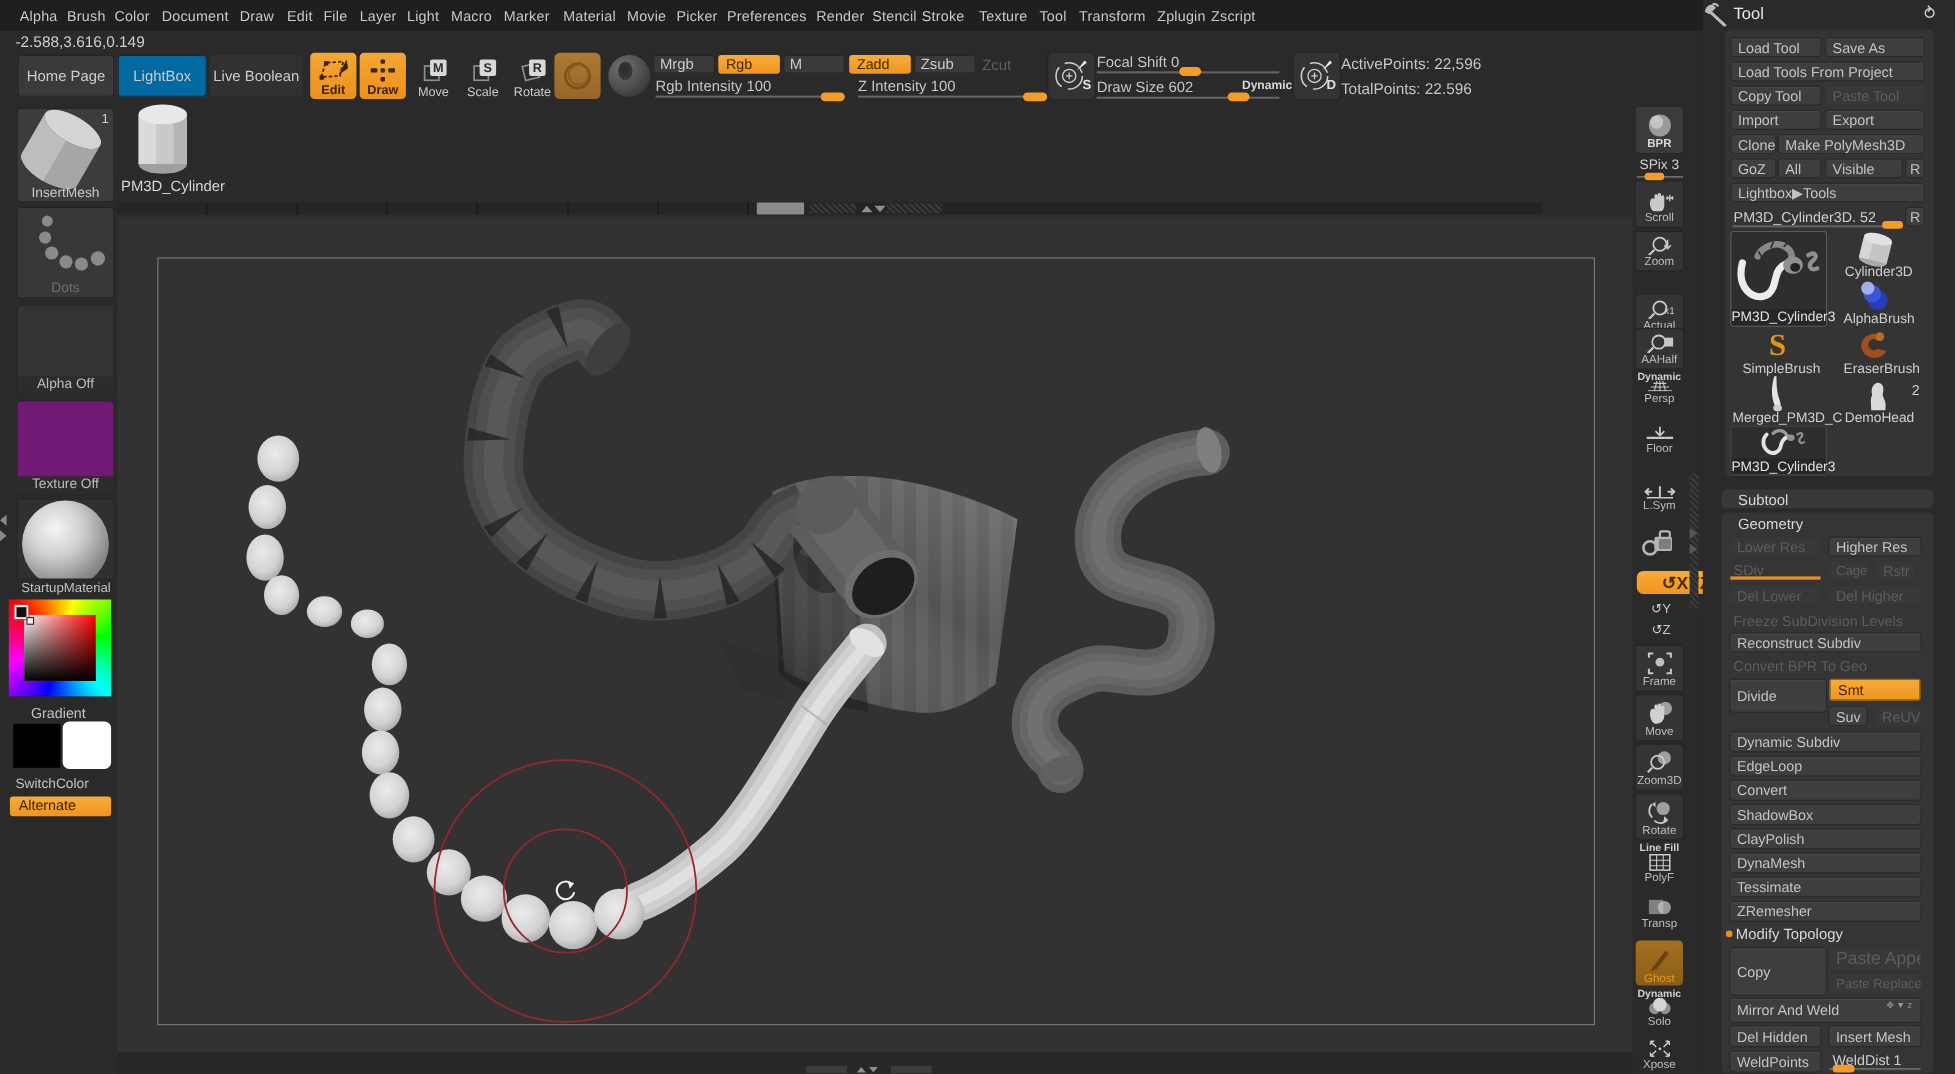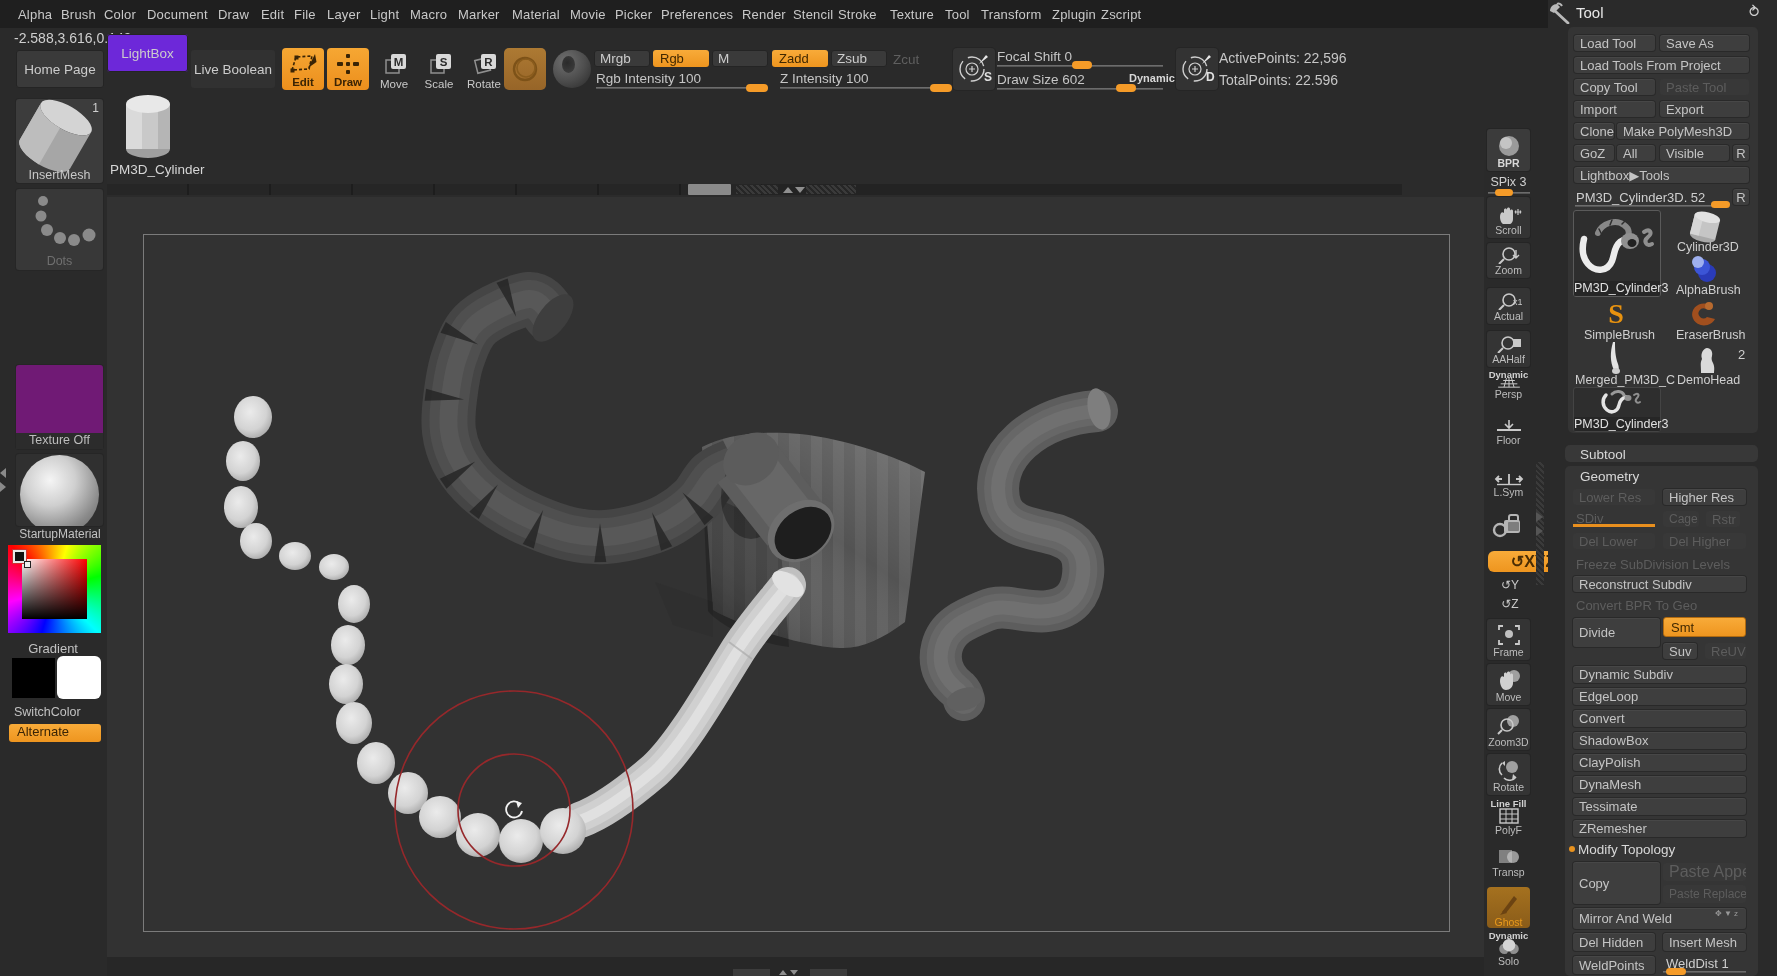--- a/index.html
+++ b/index.html
@@ -55,21 +55,21 @@
     <span style="left:838px;">Stroke</span>
     <span style="left:890px;">Texture</span>
     <span style="left:945px;">Tool</span>
     <span style="left:981px;">Transform</span>
     <span style="left:1052px;">Zplugin</span>
     <span style="left:1101px;">Zscript</span>
 </div>
 <div id="coord" class="abs">-2.588,3.616,0.149</div>
 
 <div class="tbtn" style="left:16px;top:50px;width:88px;height:38px;background:#3a3a3a;">Home Page</div>
-<div class="tbtn" style="left:107px;top:34px;width:81px;height:38px;background:#6d28d9;">LightBox</div>
+<div class="tbtn" style="left:107px;top:50px;width:81px;height:38px;background:#0369a1;">LightBox</div>
 <div class="tbtn" style="left:191px;top:50px;width:84px;height:38px;background:#313131;box-shadow:none;">Live Boolean</div>
 
 <div class="obtn" style="left:282px;top:48px;width:42px;height:42px;">
 <svg width="30" height="24" viewBox="0 0 30 24">
       <path d="M4 18 L8 5 L24 4 L21 17 Z" fill="none" stroke="#3a2405" stroke-width="1.6" stroke-dasharray="3 2"></path>
       <rect x="2.5" y="16.5" width="4" height="4" fill="#3a2405"></rect>
       <rect x="6.5" y="3.5" width="4" height="4" fill="#3a2405"></rect>
       <path d="M20 16 L27 2 L28.5 10 Z" fill="#3a2405"></path>
     </svg>
 <span style="margin-bottom:2px;">Edit</span>
@@ -306,20 +306,23 @@
           <circle cx="25" cy="27" r="5.5"></circle>
           <circle cx="31" cy="41" r="6"></circle>
           <circle cx="44" cy="49" r="6"></circle>
           <circle cx="58" cy="51" r="6"></circle>
           <circle cx="73" cy="46" r="6.5"></circle>
         </g>
       </svg>
     <div class="abs" style="left:0;bottom:2px;width:100%;text-align:center;font-size:12.5px;color:#6f6f6f;">Dots</div>
   </div>
 
+  <div class="traybox" style="left:16px;top:278px;width:87px;height:80px;background:#333333;">
+    <div class="abs" style="left:0;bottom:0;width:100%;height:16px;background:#2c2c2c;text-align:center;font-size:12.5px;color:#bdbdbd;">Alpha Off</div>
+  </div>
 
   <div class="traybox" style="left:16px;top:365px;width:87px;height:84px;background:#701a75;">
     <div class="abs" style="left:0;bottom:0;width:100%;height:16px;background:#2c2c2c;text-align:center;font-size:12.5px;color:#bdbdbd;">Texture Off</div>
   </div>
 
   <div class="traybox" style="left:16px;top:454px;width:87px;height:72px;background:#303030;overflow:hidden;">
     <div class="abs" style="left:4px;top:1px;width:79px;height:79px;border-radius:50%;background:radial-gradient(circle at 38% 32%,#f5f5f5,#cfcfcf 35%,#8a8a8a 70%,#5f5f5f 100%);"></div>
   </div>
   <div class="traylbl" style="left:10px;top:527px;width:100px;font-size:12px;">StartupMaterial</div>
 
@@ -331,21 +334,21 @@
 
   <div class="abs" style="left:12px;top:658px;width:43px;height:40px;background:#000;"></div>
   <div class="abs" style="left:57px;top:656px;width:44px;height:43px;background:#fff;border-radius:6px;"></div>
   <div class="traylbl" style="left:14px;top:705px;width:80px;text-align:left;font-size:12.5px;">SwitchColor</div>
 
   <div class="abs" style="left:9px;top:724px;width:92px;height:18px;background:linear-gradient(#f8ab39,#ee951f);border-radius:3px;font-size:13px;color:#3a2405;padding-left:8px;box-sizing:border-box;">Alternate</div>
 
   <div class="abs" style="left:0px;top:468px;width:0;height:0;border-top:5px solid transparent;border-bottom:5px solid transparent;border-right:6px solid #8a8a8a;"></div>
   <div class="abs" style="left:0px;top:482px;width:0;height:0;border-top:5px solid transparent;border-bottom:5px solid transparent;border-left:6px solid #8a8a8a;"></div>
 </div>
-<div id="righttoolbar" class="abs" style="left:0;top:0;width:1777px;height:701px;margin-top:32px;">
+<div id="righttoolbar" class="abs" style="left:0;top:0;width:1777px;height:701px;">
 <div class="vbtn" style="top:97px;height:42px;background:#3b3b3b;">
   <svg width="30" height="22" viewBox="0 0 30 22">
         <circle cx="15" cy="11" r="10" fill="#9a9a9a"></circle>
         <circle cx="12" cy="8" r="6" fill="#c4c4c4"></circle>
       </svg>
   <span class="vlbl" style="font-weight:bold;color:#d8d8d8;">BPR</span>
     </div>
 <div class="abs" style="left:1487px;top:143px;width:43px;text-align:center;font-size:12.5px;color:#cfcfcf;">SPix 3</div>
 <div class="slider" style="left:1488px;top:160px;width:42px;"></div>
 <div class="shandle" style="left:1495px;top:157px;width:18px;height:7px;"></div>
@@ -357,21 +360,21 @@
   <span class="vlbl">Scroll</span>
     </div>
 <div class="vbtn" style="top:211px;height:35px;">
   <svg width="26" height="18" viewBox="0 0 26 18">
         <circle cx="13" cy="8" r="6" fill="none" stroke="#c9c9c9" stroke-width="1.6"></circle>
         <line x1="8" y1="13" x2="3" y2="18" stroke="#c9c9c9" stroke-width="2"></line>
         <path d="M20 4 L20 12 M17 9 L20 12 L23 9" stroke="#c9c9c9" stroke-width="1.4" fill="none"></path>
       </svg>
   <span class="vlbl">Zoom</span>
     </div>
-<div class="vbtn" style="top:256px;height:36px;text-align:center;">
+<div class="vbtn" style="top:268px;height:36px;text-align:center;">
   <svg width="26" height="18" viewBox="0 0 26 18">
         <circle cx="13" cy="8" r="6" fill="none" stroke="#c9c9c9" stroke-width="1.6"></circle>
         <line x1="8" y1="13" x2="3" y2="18" stroke="#c9c9c9" stroke-width="2"></line>
         <text x="17" y="13" font-size="9" fill="#c9c9c9" font-family="Liberation Sans">x1</text>
       </svg>
   <span class="vlbl">Actual</span>
     </div>
 <div class="vbtn" style="top:299px;height:36px;">
   <svg width="26" height="18" viewBox="0 0 26 18">
         <circle cx="12" cy="8" r="6" fill="none" stroke="#c9c9c9" stroke-width="1.6"></circle>

